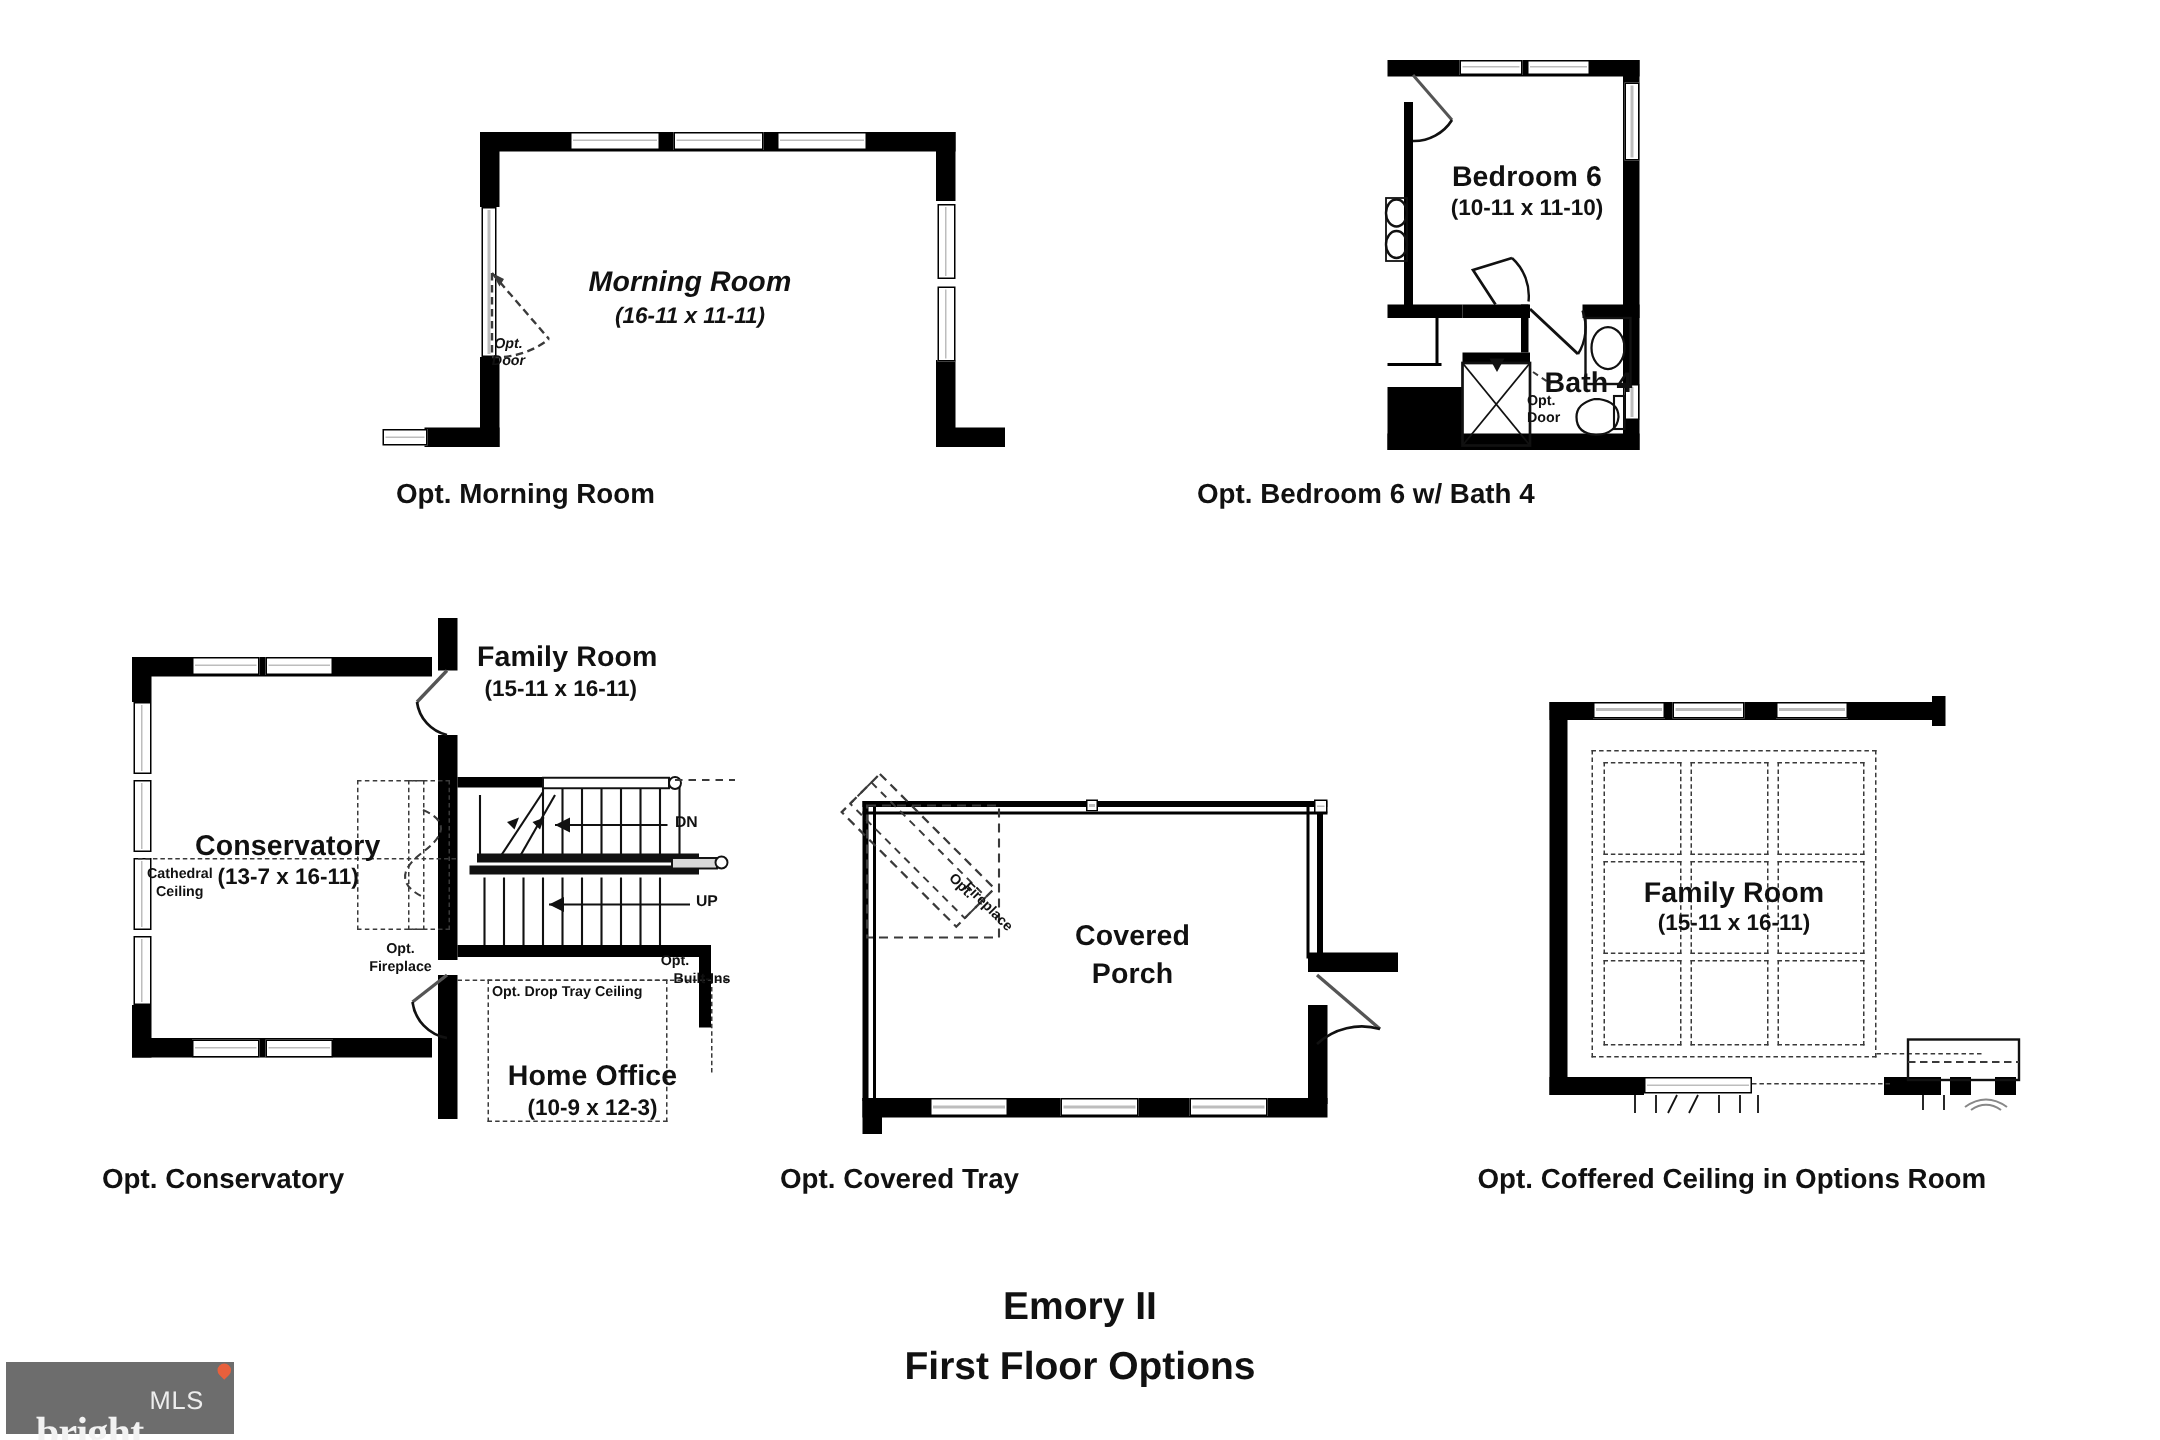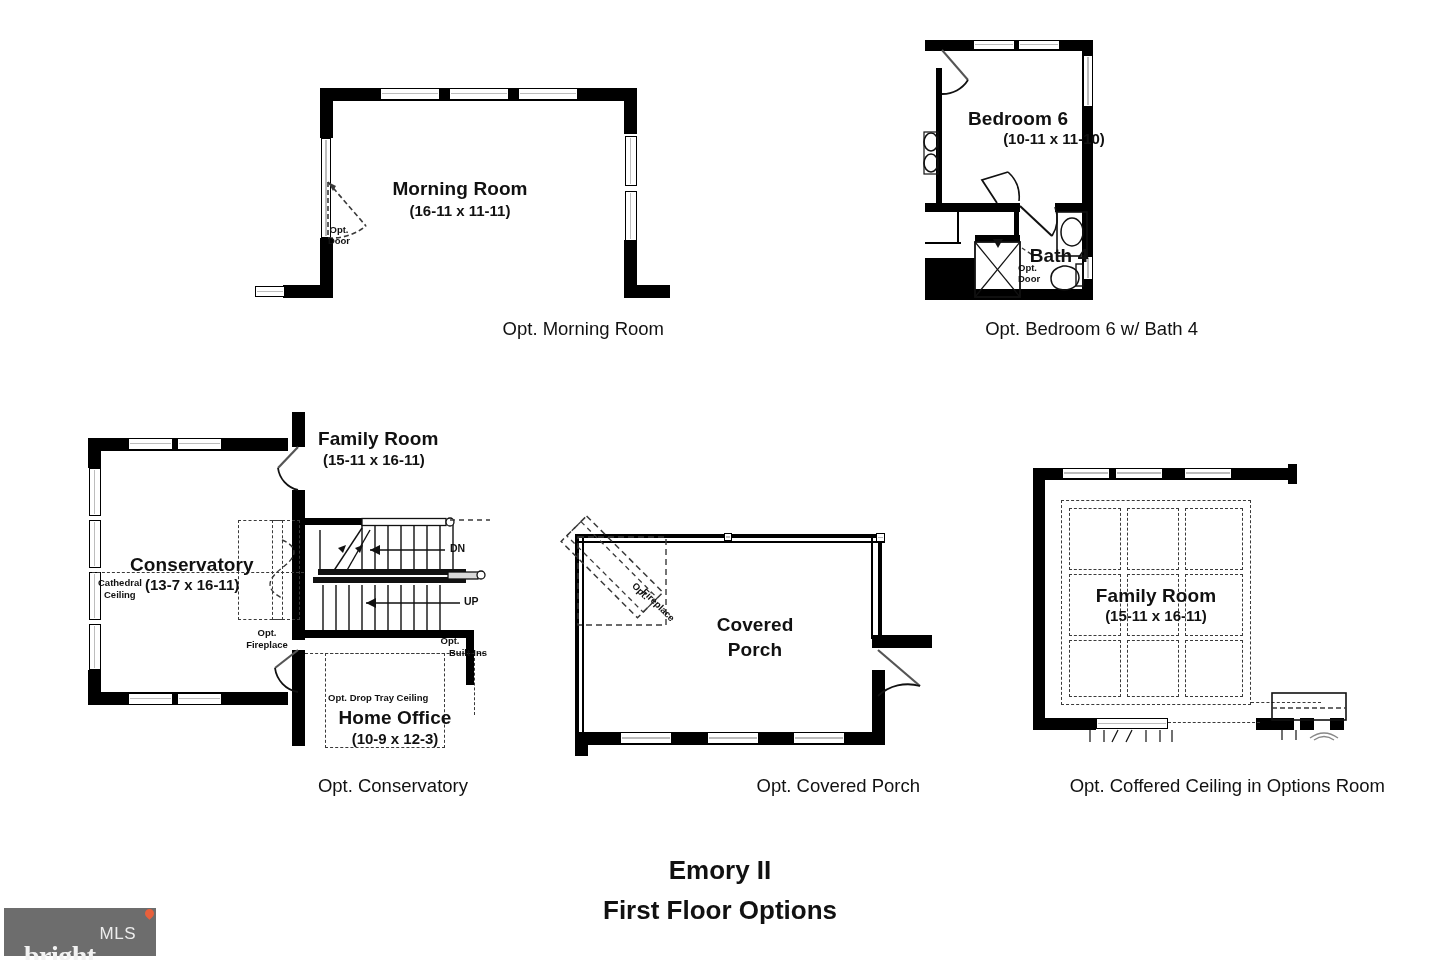--- a/index.html
+++ b/index.html
@@ -116,24 +116,24 @@
   .micro-label {
     position: absolute;
     font-size: 10.5px;
     font-weight: 700;
     white-space: nowrap;
     color: #111;
   }
   .caption {
     position: absolute;
     font-size: 18.5px;
-    font-weight: 400;
+    font-weight: 700;
     white-space: nowrap;
     color: #111;
-    text-align: right;
+    text-align: left;
   }
   .sheet-title {
     position: absolute;
     width: 100%;
     text-align: center;
     font-weight: 700;
     color: #111;
     white-space: nowrap;
   }
   #sheet-title-line1 { font-size: 26px; top: 855px; }
@@ -178,21 +178,21 @@
     color: #ededed;
     letter-spacing: .5px;
     margin-bottom: -3px;
   }
 </style>
 </head>
 <body>
 
 <div class="sheet">
 
-  <div class="plan" id="plan-morning-room" style="left:250px; top:60px; width:420px; height:290px;">
+  <div class="plan" id="plan-morning-room" style="left:250px; top:60px; width:420px; height:290px;font-style:italic;">
 
     <div class="wall" style="left:70px; top:28px; width:317px; height:13px;"></div>
 
     <div class="wall" style="left:70px; top:28px; width:13px; height:50px;"></div>
     <div class="wall" style="left:70px; top:178px; width:13px; height:60px;"></div>
 
     <div class="wall" style="left:374px; top:28px; width:13px; height:46px;"></div>
     <div class="wall" style="left:374px; top:180px; width:13px; height:58px;"></div>
 
     <div class="wall" style="left:33px; top:225px; width:50px; height:13px;"></div>
@@ -276,21 +276,21 @@
       <rect x="157" y="192" width="30" height="44" fill="none" stroke="#111" stroke-width="1.6"></rect>
       <ellipse cx="172" cy="212" rx="11" ry="14" fill="none" stroke="#111" stroke-width="1.5"></ellipse>
 
       <path d="M 163 246 q -12 3 -12 12 q 0 11 13 12 q 14 -1 15 -12 q 0 -10 -13 -12 z" fill="none" stroke="#111" stroke-width="1.5"></path>
       <rect x="176" y="244" width="7" height="22" fill="none" stroke="#111" stroke-width="1.4"></rect>
 
       <line x1="122" y1="228" x2="134" y2="236" stroke="#3a3a3a" stroke-width="1.3" stroke-dasharray="4,3"></line>
     </svg>
 
     <div class="room-name" style="left:42px; top:88px; width:152px; text-align:center;">Bedroom 6</div>
-    <div class="room-dims" style="left:42px; top:110px; width:152px; text-align:center;padding-left:36px;">(10-11 x 11-10)</div>
+    <div class="room-dims" style="left:42px; top:110px; width:152px; text-align:center;">(10-11 x 11-10)</div>
     <div class="room-name" style="left:119px; top:225px; width:80px; text-align:center;">Bath 4</div>
 
     <div class="tiny-label left" style="left:118px; top:243px; width:40px;">Opt.</div>
     <div class="tiny-label left" style="left:118px; top:254px; width:40px;">Door</div>
   </div>
 
   <div class="caption" style="left:798px; top:318px; width:400px;">Opt. Bedroom 6 w/ Bath 4</div>
 
   <div class="plan" id="plan-conservatory" style="left:70px; top:400px; width:450px; height:390px;">
 
@@ -394,21 +394,21 @@
     <div class="room-dims" style="left:75px; top:176px; width:180px; text-align:left;">(13-7 x 16-11)</div>
     <div class="tiny-label left" style="left:28px; top:178px; width:80px;">Cathedral</div>
     <div class="tiny-label left" style="left:34px; top:190px; width:80px;">Ceiling</div>
 
     <div class="tiny-label" style="left:160px; top:228px; width:74px;">Opt.</div>
     <div class="tiny-label" style="left:160px; top:240px; width:74px;">Fireplace</div>
 
     <div class="tiny-label" style="left:348px; top:236px; width:64px;">Opt.</div>
     <div class="tiny-label" style="left:366px; top:248px; width:64px;">Built-Ins</div>
 
-    <div class="tiny-label left" style="left:258px; top:257px; width:140px;margin-top:36px;">Opt. Drop Tray Ceiling</div>
+    <div class="tiny-label left" style="left:258px; top:257px; width:140px;">Opt. Drop Tray Ceiling</div>
 
     <div class="micro-label" style="left:380px; top:142px;">DN</div>
     <div class="micro-label" style="left:394px; top:195px;">UP</div>
 
     <div class="room-name" style="left:255px; top:307px; width:140px; text-align:center;">Home Office</div>
     <div class="room-dims" style="left:255px; top:330px; width:140px; text-align:center;">(10-9 x 12-3)</div>
   </div>
 
   <div class="caption" style="left:68px; top:775px; width:400px;">Opt. Conservatory</div>
 
@@ -446,21 +446,21 @@
       <path d="M 360 176 A 44 44 0 0 0 318 186" fill="none" stroke="#111" stroke-width="1.8"></path>
     </svg>
 
     <div class="room-name" style="left:110px; top:104px; width:170px; text-align:center; font-size:19px;">Covered</div>
     <div class="room-name" style="left:110px; top:129px; width:170px; text-align:center; font-size:19px;">Porch</div>
 
     <div class="tiny-label" style="left:60px; top:76px; width:40px; transform:rotate(45deg);">Opt.</div>
     <div class="tiny-label" style="left:68px; top:90px; width:60px; transform:rotate(45deg);">Fireplace</div>
   </div>
 
-  <div class="caption" style="left:520px; top:775px; width:400px;">Opt. Covered Porch</div>
+  <div class="caption" style="left:520px; top:775px; width:400px;">Opt. Covered Tray</div>
 
   <div class="plan" id="plan-coffered" style="left:1000px; top:450px; width:400px; height:340px;">
 
     <div class="wall" style="left:33px; top:18px; width:262px; height:12px;"></div>
     <div class="wall" style="left:288px; top:14px; width:9px; height:20px;"></div>
 
     <div class="wall" style="left:33px; top:18px; width:12px; height:262px;"></div>
 
     <div class="wall" style="left:33px; top:268px; width:63px; height:12px;"></div>
 

